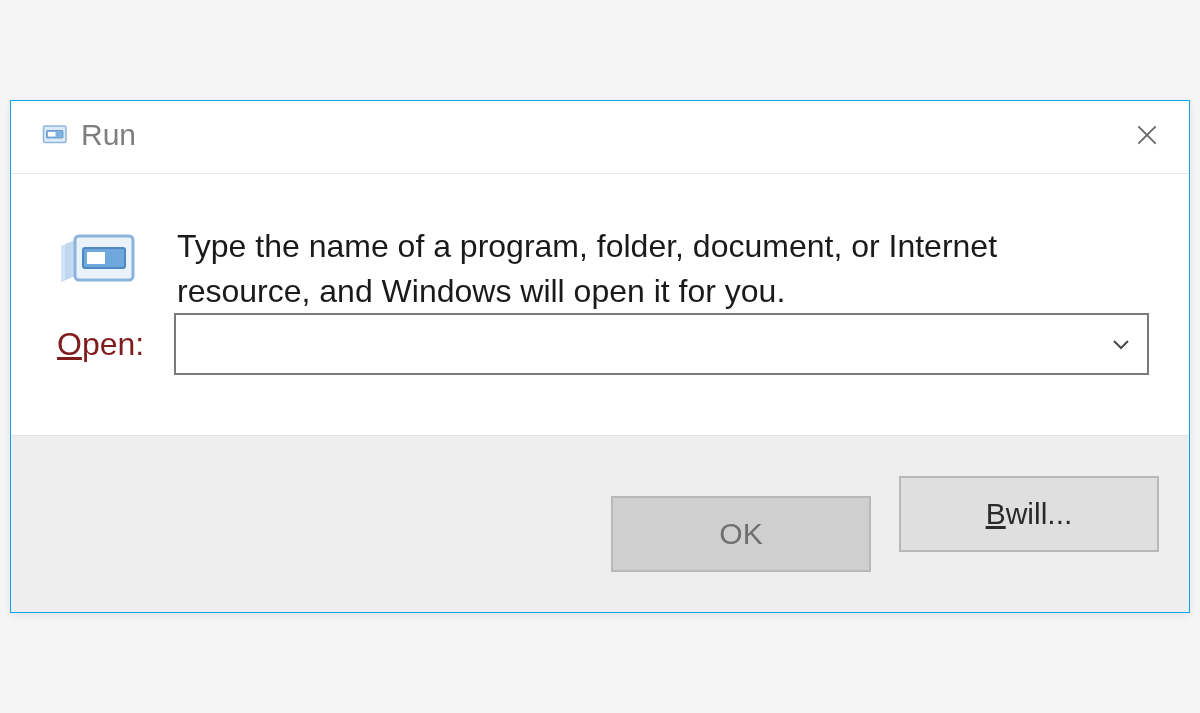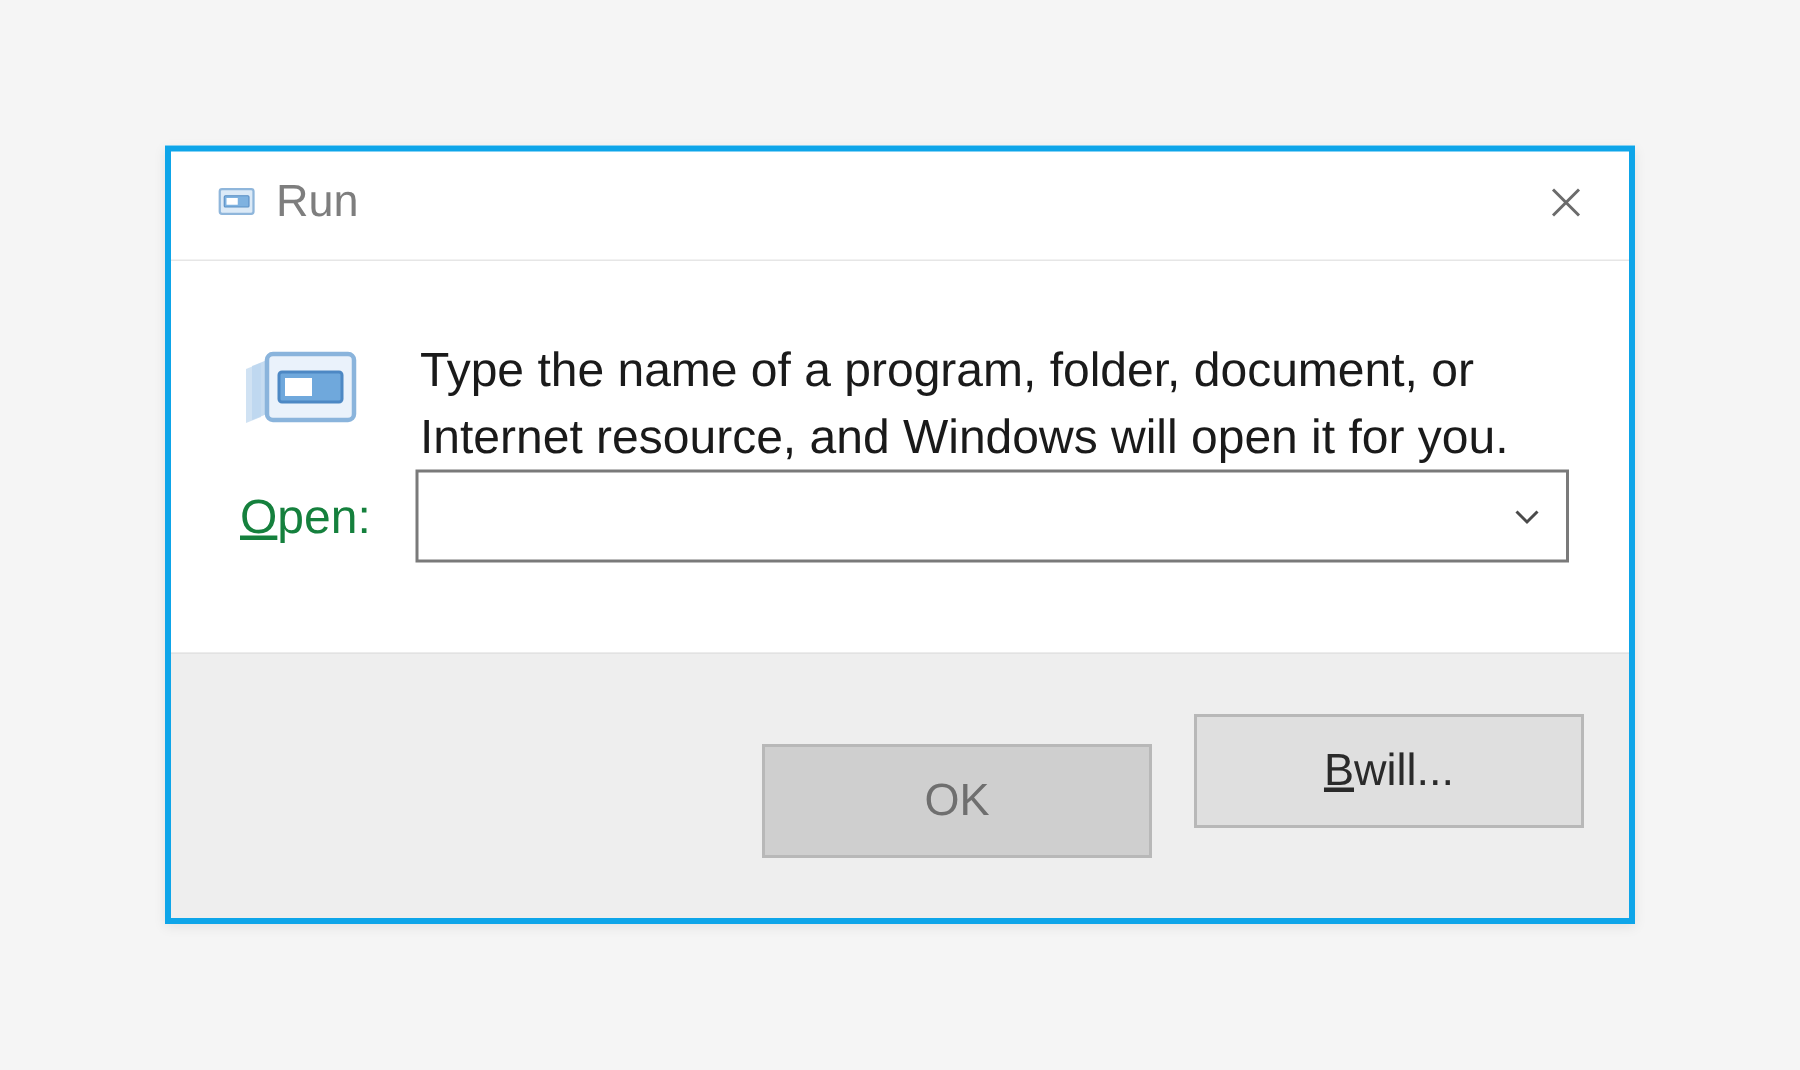--- a/index.html
+++ b/index.html
@@ -11,23 +11,23 @@
       font-family: "Segoe UI", Tahoma, sans-serif;
       background: #f5f5f5;
       display: flex;
       align-items: center;
       justify-content: center;
       width: 1200px;
       height: 713px;
       overflow: hidden;
     }
     .dialog {
-      width: 980px;
+      width: 1180px;
       background: #ffffff;
-      border: 4px solid #0ea5e9;
+      border: 1px solid #0ea5e9;
       box-shadow: 0 2px 8px rgba(0,0,0,0.08);
     }
     .titlebar {
       display: flex;
       align-items: center;
       justify-content: space-between;
       padding: 12px 20px 16px 28px;
       border-bottom: 1px solid #e6e6e6;
     }
     .titlebar-left {
@@ -77,21 +77,21 @@
       color: #1a1a1a;
       max-width: 920px;
     }
     .open-row {
       display: flex;
       align-items: center;
       gap: 30px;
     }
     .open-label {
       font-size: 32px;
-      color: #15803d;
+      color: #7f1d1d;
     }
     .open-label .u {
       text-decoration: underline;
     }
     .combo {
       flex: 1;
       display: flex;
       align-items: center;
       border: 2px solid #7a7a7a;
       height: 62px;

